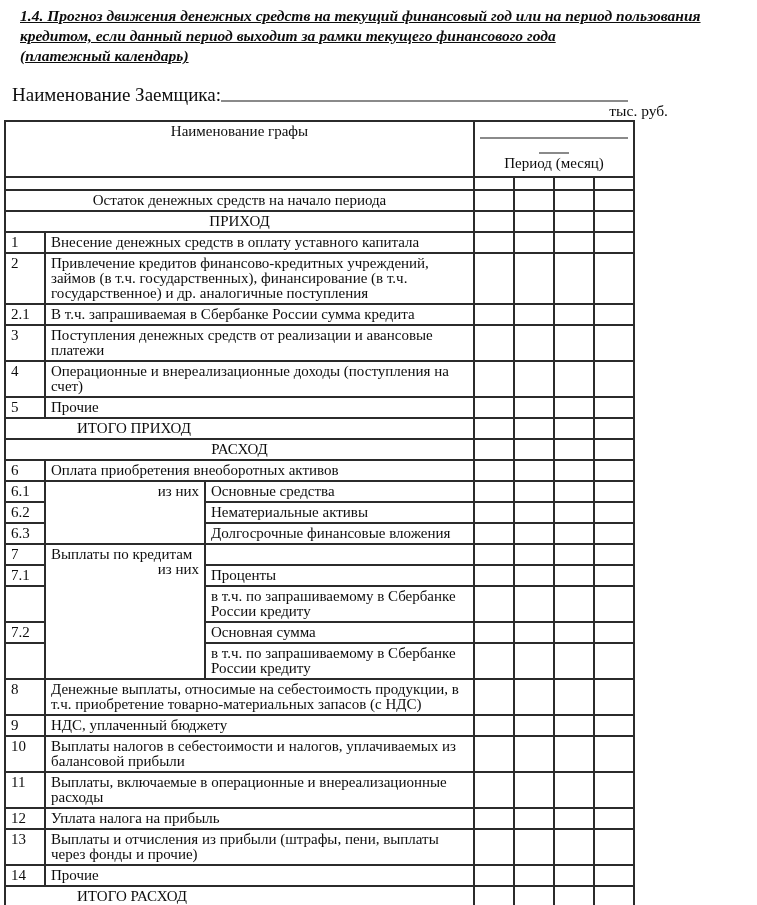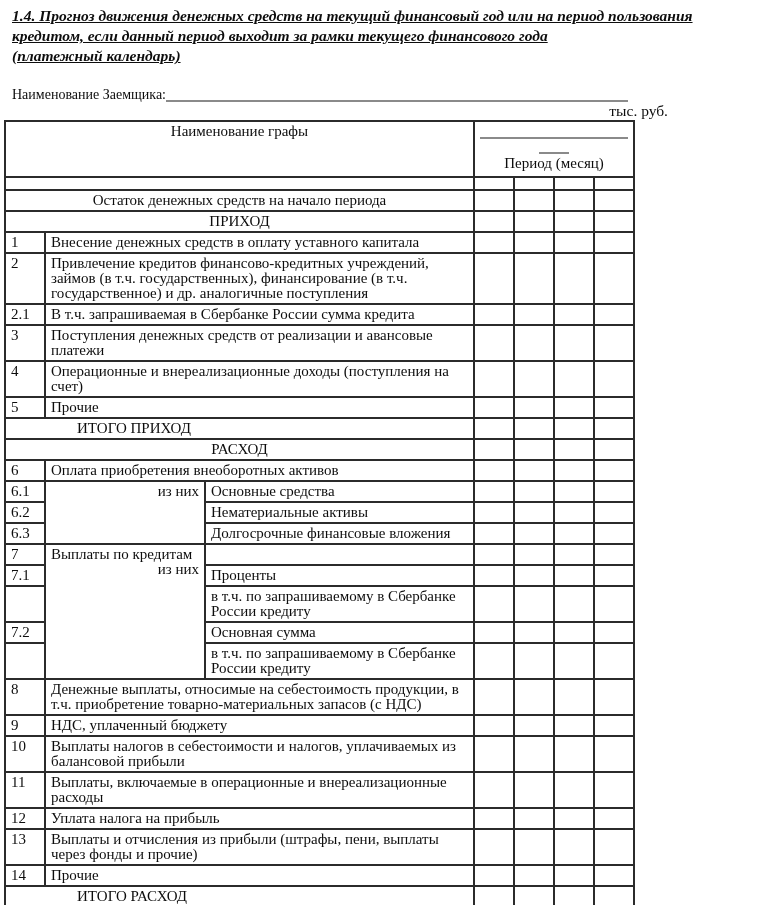--- a/index.html
+++ b/index.html
@@ -7,36 +7,36 @@
   .page {
     position: relative;
     width: 757px;
     height: 905px;
     background: #ffffff;
     overflow: hidden;
     font-family: "Liberation Serif", "DejaVu Serif", serif;
     color: #0d0d0d;
   }
   
-  .title-block { padding: 6px 14px 0 12px; }
+  .title-block { padding: 6px 14px 0 20px; }
   .title-line {
     font-size: 15.5px;
     line-height: 20px;
     font-weight: bold;
     font-style: italic;
     text-decoration: underline;
     white-space: nowrap;
   }
   .borrower-row {
     margin: 20px 0 0 12px;
     width: 616px;
     height: 17px;
     display: flex;
     align-items: flex-end;
-    font-size: 14px;
+    font-size: 19px;
     line-height: 17px;
   }
   .borrower-row .label { white-space: nowrap; }
   .fill-line {
     flex: 1;
     border-bottom: 2px solid #8a8a8a;
     height: 14px;
     margin-bottom: 1px;
   }
   .units-line {

